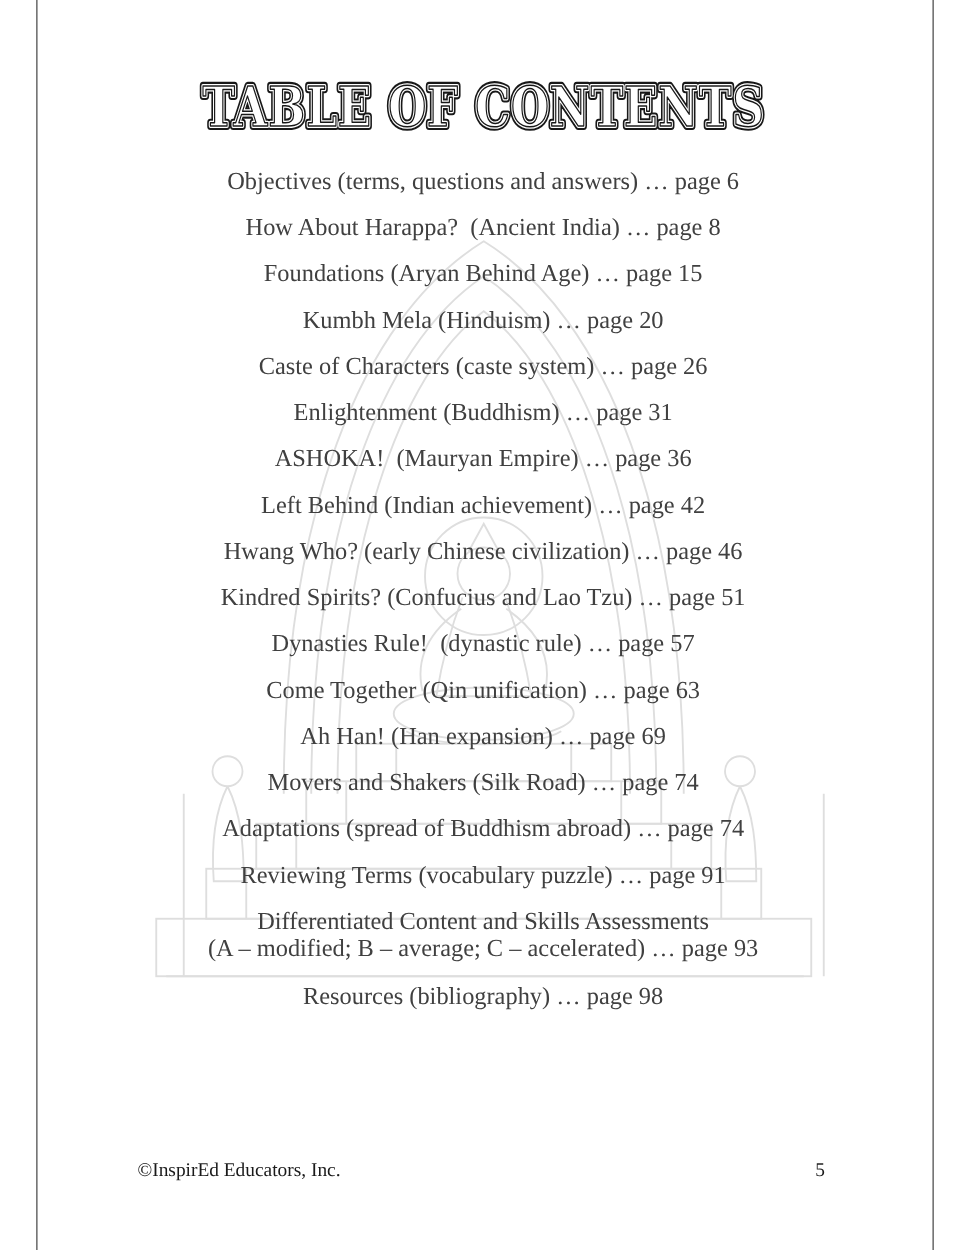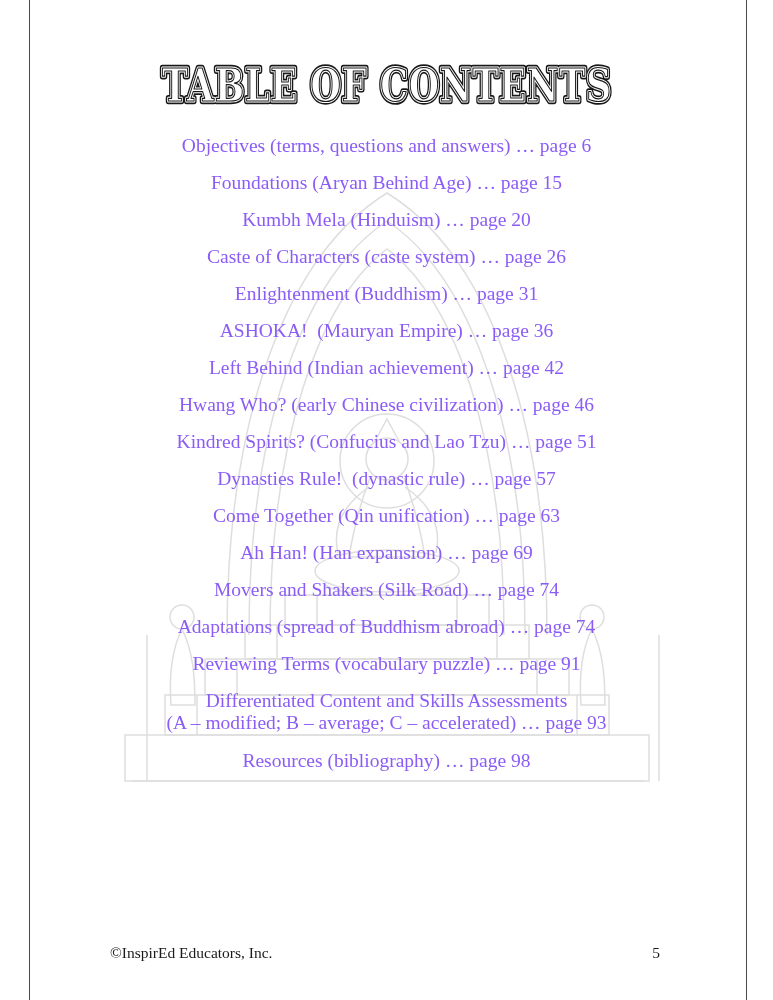--- a/index.html
+++ b/index.html
@@ -40,27 +40,27 @@
   }
 
   .toc {
     position: absolute; top: 135px; left: 45px; right: 45px;
     text-align: center;
   }
   .entry {
     font-size: 19.5px;
     line-height: 21px;
     margin-bottom: 16px;
-    color: #8b5cf6;
+    color: #404040;
   }
   .entry .t, .entry .t2 { white-space: pre; }
   .entry.two-line { line-height: 22px; }
 
   .footer {
-    position: absolute; left: 0; right: 0; bottom: 38px;
+    position: absolute; left: 0; right: 0; bottom: 54px;
     display: flex; justify-content: space-between;
     padding: 0 113px 0 110px;
     font-size: 15.5px;
     color: #1a1a1a;
   }
 </style>
 </head>
 <body>
 
 <svg class="bg-art" width="600" height="680" viewBox="0 0 600 680" aria-hidden="true">
@@ -103,20 +103,21 @@
   <div class="title-wrap">
     <svg width="470" height="62" viewBox="0 0 470 62">
       <text class="title-text" x="235" y="45" text-anchor="middle" font-size="44" textLength="450" lengthAdjust="spacingAndGlyphs" fill="none" stroke="#181818" stroke-width="6.5" stroke-linejoin="round">TABLE OF CONTENTS</text>
       <text class="title-text" x="235" y="45" text-anchor="middle" font-size="44" textLength="450" lengthAdjust="spacingAndGlyphs" fill="none" stroke="#ffffff" stroke-width="3.2" stroke-linejoin="round">TABLE OF CONTENTS</text>
       <text class="title-text" x="235" y="45" text-anchor="middle" font-size="44" textLength="450" lengthAdjust="spacingAndGlyphs" fill="#ffffff" stroke="#181818" stroke-width="1.2" stroke-linejoin="round">TABLE OF CONTENTS</text>
     </svg>
   </div>
 
   <div class="toc">
     <div class="entry"><span class="t">Objectives (terms, questions and answers)</span> <span class="sep">…</span> <span class="p">page 6</span></div>
+    <div class="entry"><span class="t">How About Harappa?  (Ancient India)</span> <span class="sep">…</span> <span class="p">page 8</span></div>
     <div class="entry"><span class="t">Foundations (Aryan Behind Age)</span> <span class="sep">…</span> <span class="p">page 15</span></div>
     <div class="entry"><span class="t">Kumbh Mela (Hinduism)</span> <span class="sep">…</span> <span class="p">page 20</span></div>
     <div class="entry"><span class="t">Caste of Characters (caste system)</span> <span class="sep">…</span> <span class="p">page 26</span></div>
     <div class="entry"><span class="t">Enlightenment (Buddhism)</span> <span class="sep">…</span> <span class="p">page 31</span></div>
     <div class="entry"><span class="t">ASHOKA!  (Mauryan Empire)</span> <span class="sep">…</span> <span class="p">page 36</span></div>
     <div class="entry"><span class="t">Left Behind (Indian achievement)</span> <span class="sep">…</span> <span class="p">page 42</span></div>
     <div class="entry"><span class="t">Hwang Who? (early Chinese civilization)</span> <span class="sep">…</span> <span class="p">page 46</span></div>
     <div class="entry"><span class="t">Kindred Spirits? (Confucius and Lao Tzu)</span> <span class="sep">…</span> <span class="p">page 51</span></div>
     <div class="entry"><span class="t">Dynasties Rule!  (dynastic rule)</span> <span class="sep">…</span> <span class="p">page 57</span></div>
     <div class="entry"><span class="t">Come Together (Qin unification)</span> <span class="sep">…</span> <span class="p">page 63</span></div>

